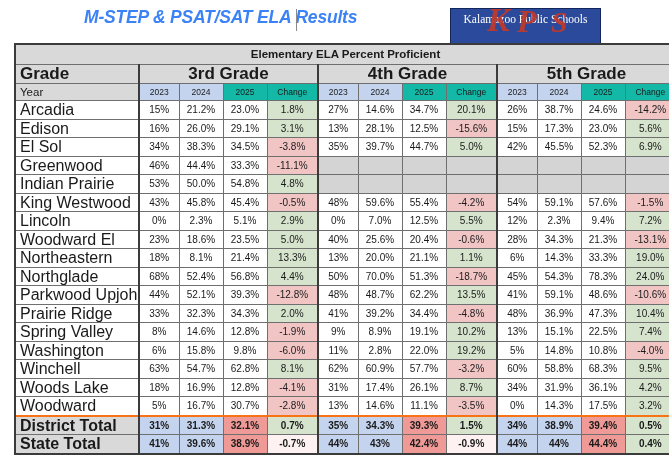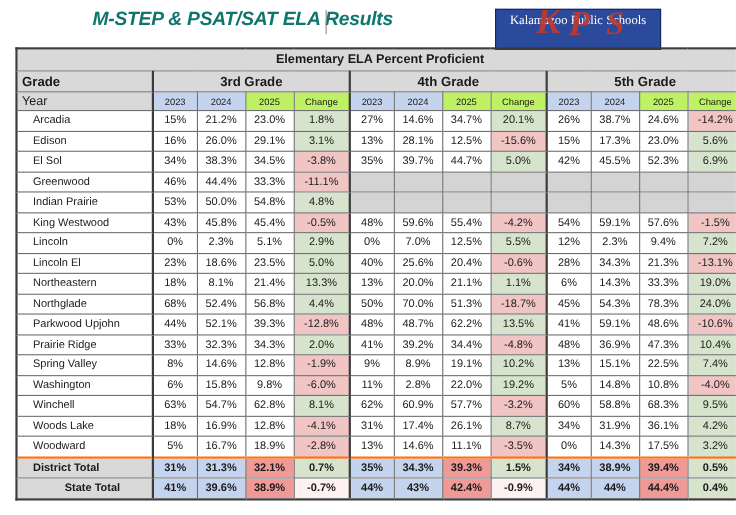--- a/index.html
+++ b/index.html
@@ -19,21 +19,21 @@
     position: relative;
     height: 42px;
   }
   #title {
     position: absolute;
     left: 84px;
     top: 7px;
     font-size: 17.5px;
     font-weight: bold;
     font-style: italic;
-    color: #0f766e;
+    color: #3b82f6;
     letter-spacing: -0.2px;
     white-space: nowrap;
   }
   #title-caret {
     position: absolute;
     left: 296px;
     top: 9px;
     width: 1px;
     height: 22px;
     background: #8a8a8a;
@@ -104,58 +104,58 @@
     font-weight: bold;
     font-size: 11.5px;
     height: 19px;
     line-height: 19px;
     border-left: 2px solid #3b3b3b;
     border-right: 2px solid #3b3b3b;
   }
   .grade-row td {
     background: #d9d9d9;
     font-weight: bold;
-    font-size: 12px;
+    font-size: 17px;
     height: 18px;
     line-height: 18px;
   }
   .grade-row td.label-cell { text-align: left; padding-left: 4px; }
   .year-row td {
     font-weight: normal;
     font-size: 8.5px;
     height: 16px;
     line-height: 16px;
   }
   .year-row td.label-cell {
     background: #d9d9d9;
     text-align: left;
     padding-left: 4px;
     font-size: 11.5px;
   }
   .yr-blue { background: #c5d4ee; }
-  .yr-red  { background: #bef264; }
+  .yr-red  { background: #14b8a6; }
   .name-cell {
     text-align: left;
-    padding-left: 14px;
-    font-size: 10px;
+    padding-left: 4px;
+    font-size: 16px;
   }
   .bold-row td { font-weight: bold; background: #d9d9d9; }
   .bold-row td.v-blue { background: #c5d4ee; }
   .bold-row td.v-red  { background: #ef9a96; }
   .bold-row td.v-green{ background: #d6e4cd; }
   .bold-row td.v-white{ background: #fdf1f1; }
   .v-blue  { background: #c5d4ee; }
   .v-red   { background: #ef9a96; }
   .pos     { background: #d6e4cd; }
   .neg     { background: #f2c5c5; }
   .blank   { background: #d4d4d4; }
   .grp-edge  { border-left: 2px solid #3b3b3b; }
   .outer-left  { border-left: 2px solid #3b3b3b; }
   .outer-right { border-right: 2px solid #3b3b3b; }
-  .outer-bottom td { border-bottom: 2px solid #3b3b3b; text-align: center; }
+  .outer-bottom td { border-bottom: 2px solid #3b3b3b; }
   .thick-top td { border-top: 2px solid #f97316; }
 </style>
 </head>
 <body>
 
 <div id="header">
   <div id="title">M-STEP &amp; PSAT/SAT ELA Results</div>
   <div id="title-caret"></div>
   <div id="logo">
     <div id="logo-text">Kalamazoo Public Schools</div>
@@ -306,21 +306,21 @@
           <td class="grp-edge">0%</td>
           <td class="">7.0%</td>
           <td class="">12.5%</td>
           <td class="pos">5.5%</td>
           <td class="grp-edge">12%</td>
           <td class="">2.3%</td>
           <td class="">9.4%</td>
           <td class="pos outer-right">7.2%</td>
         </tr>
         <tr class="">
-          <td class="name-cell outer-left">Lincoln El</td>
+          <td class="name-cell outer-left">Woodward El</td>
           <td class="grp-edge">23%</td>
           <td class="">18.6%</td>
           <td class="">23.5%</td>
           <td class="pos">5.0%</td>
           <td class="grp-edge">40%</td>
           <td class="">25.6%</td>
           <td class="">20.4%</td>
           <td class="neg">-0.6%</td>
           <td class="grp-edge">28%</td>
           <td class="">34.3%</td>
@@ -444,21 +444,21 @@
           <td class="pos">8.7%</td>
           <td class="grp-edge">34%</td>
           <td class="">31.9%</td>
           <td class="">36.1%</td>
           <td class="pos outer-right">4.2%</td>
         </tr>
         <tr class="">
           <td class="name-cell outer-left">Woodward</td>
           <td class="grp-edge">5%</td>
           <td class="">16.7%</td>
-          <td class="">18.9%</td>
+          <td class="">30.7%</td>
           <td class="neg">-2.8%</td>
           <td class="grp-edge">13%</td>
           <td class="">14.6%</td>
           <td class="">11.1%</td>
           <td class="neg">-3.5%</td>
           <td class="grp-edge">0%</td>
           <td class="">14.3%</td>
           <td class="">17.5%</td>
           <td class="pos outer-right">3.2%</td>
         </tr>

